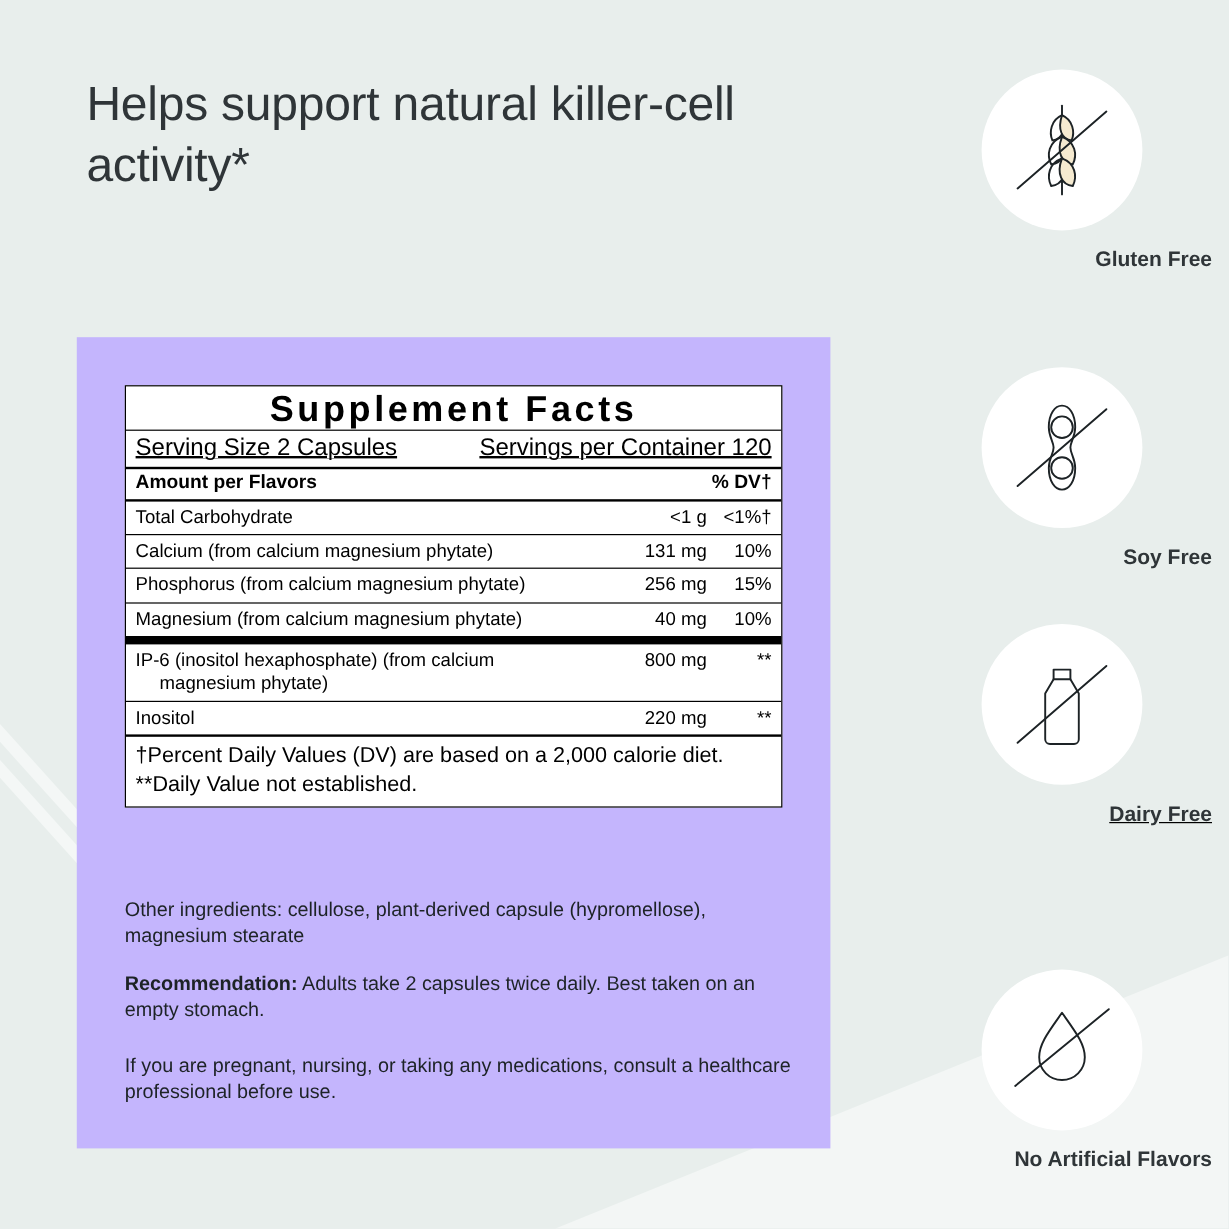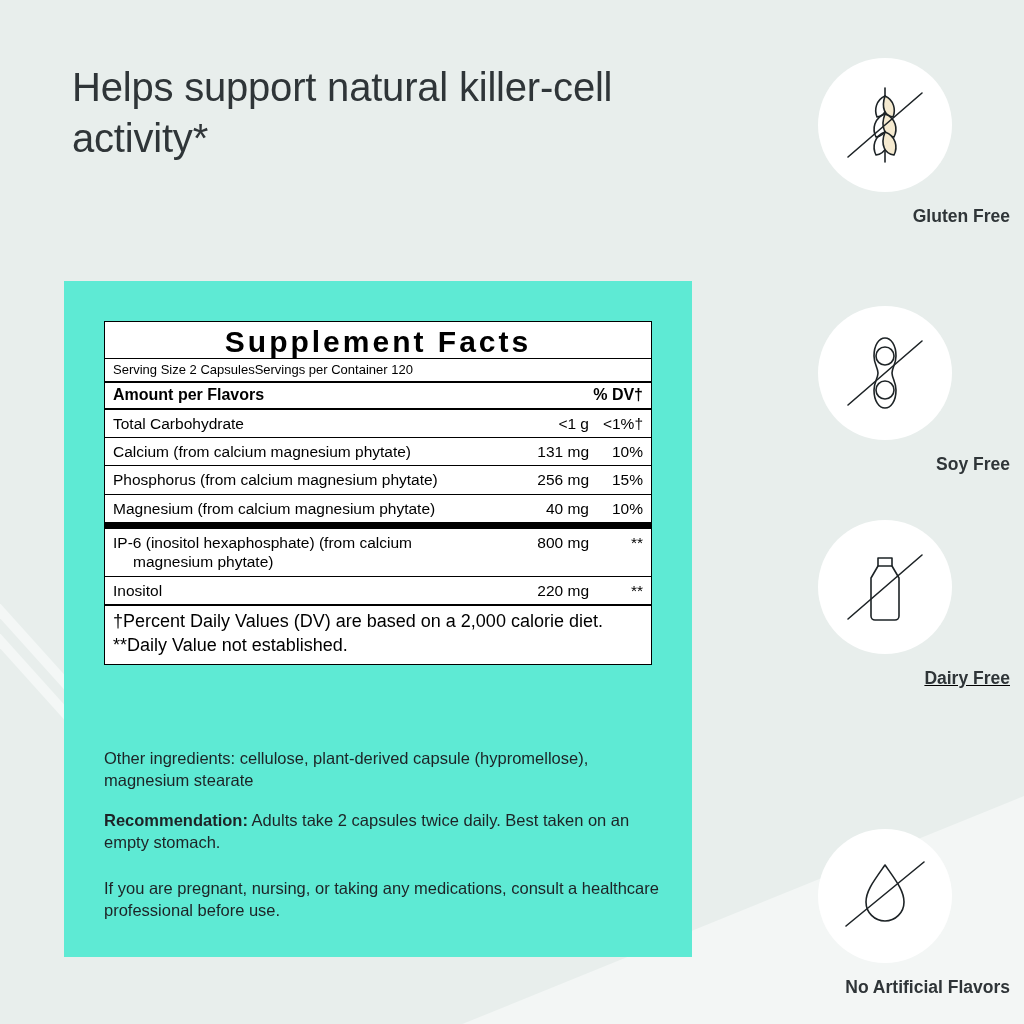--- a/index.html
+++ b/index.html
@@ -59,21 +59,21 @@
     letter-spacing: -0.2px;
   }
 
   
   .panel {
     position: absolute;
     left: 64px;
     top: 281px;
     width: 628px;
     height: 676px;
-    background: #5eead4;
+    background: #c4b5fd;
   }
 
   .facts-box {
     position: absolute;
     left: 40px;
     top: 40px;
     width: 548px;
     border: 1.5px solid #000;
     box-sizing: border-box;
     background: #fff;
@@ -90,23 +90,24 @@
     line-height: 1.05;
     white-space: nowrap;
   }
 
   .rule-thin { border-top: 1px solid #000; }
   .rule-mid  { border-top: 2.5px solid #000; }
   .rule-thick{ border-top: 7px solid #000; }
 
   .srv-row {
     display: flex;
-    justify-content: flex-start;
-    font-size: 13px;
+    justify-content: space-between;
+    font-size: 20px;
     padding: 3px 8px 4px 8px;
+    text-decoration: underline;
   }
   .amt-row {
     display: flex;
     justify-content: space-between;
     font-size: 16px;
     font-weight: bold;
     padding: 3px 8px 4px 8px;
   }
 
   .nut-row {
@@ -286,21 +287,21 @@
         <g fill="none" stroke="#1d2326" stroke-width="1.6" stroke-linecap="round" stroke-linejoin="round">
           <path d="M60 38 h14 v8 l7 12 v38 a4 4 0 0 1 -4 4 h-20 a4 4 0 0 1 -4 -4 v-38 l7 -12z"></path>
           <line x1="60" y1="46" x2="74" y2="46"></line>
           <line x1="30" y1="99" x2="104" y2="35"></line>
         </g>
       </svg>
     </div>
     <div class="badge-label">Dairy Free</div>
   </div>
 
-  <div class="badge" style="top: 809px;">
+  <div class="badge" style="top: 788px;">
     <div class="badge-circle">
       <svg width="134" height="134" viewBox="0 0 134 134">
         <g fill="none" stroke="#1d2326" stroke-width="1.6" stroke-linecap="round" stroke-linejoin="round">
           <path d="M67 36 c12 17 19 26 19 37 a19 19 0 0 1 -38 0 c0 -11 7 -20 19 -37z"></path>
           <line x1="28" y1="97" x2="106" y2="33"></line>
         </g>
       </svg>
     </div>
     <div class="badge-label">No Artificial Flavors</div>
   </div>

